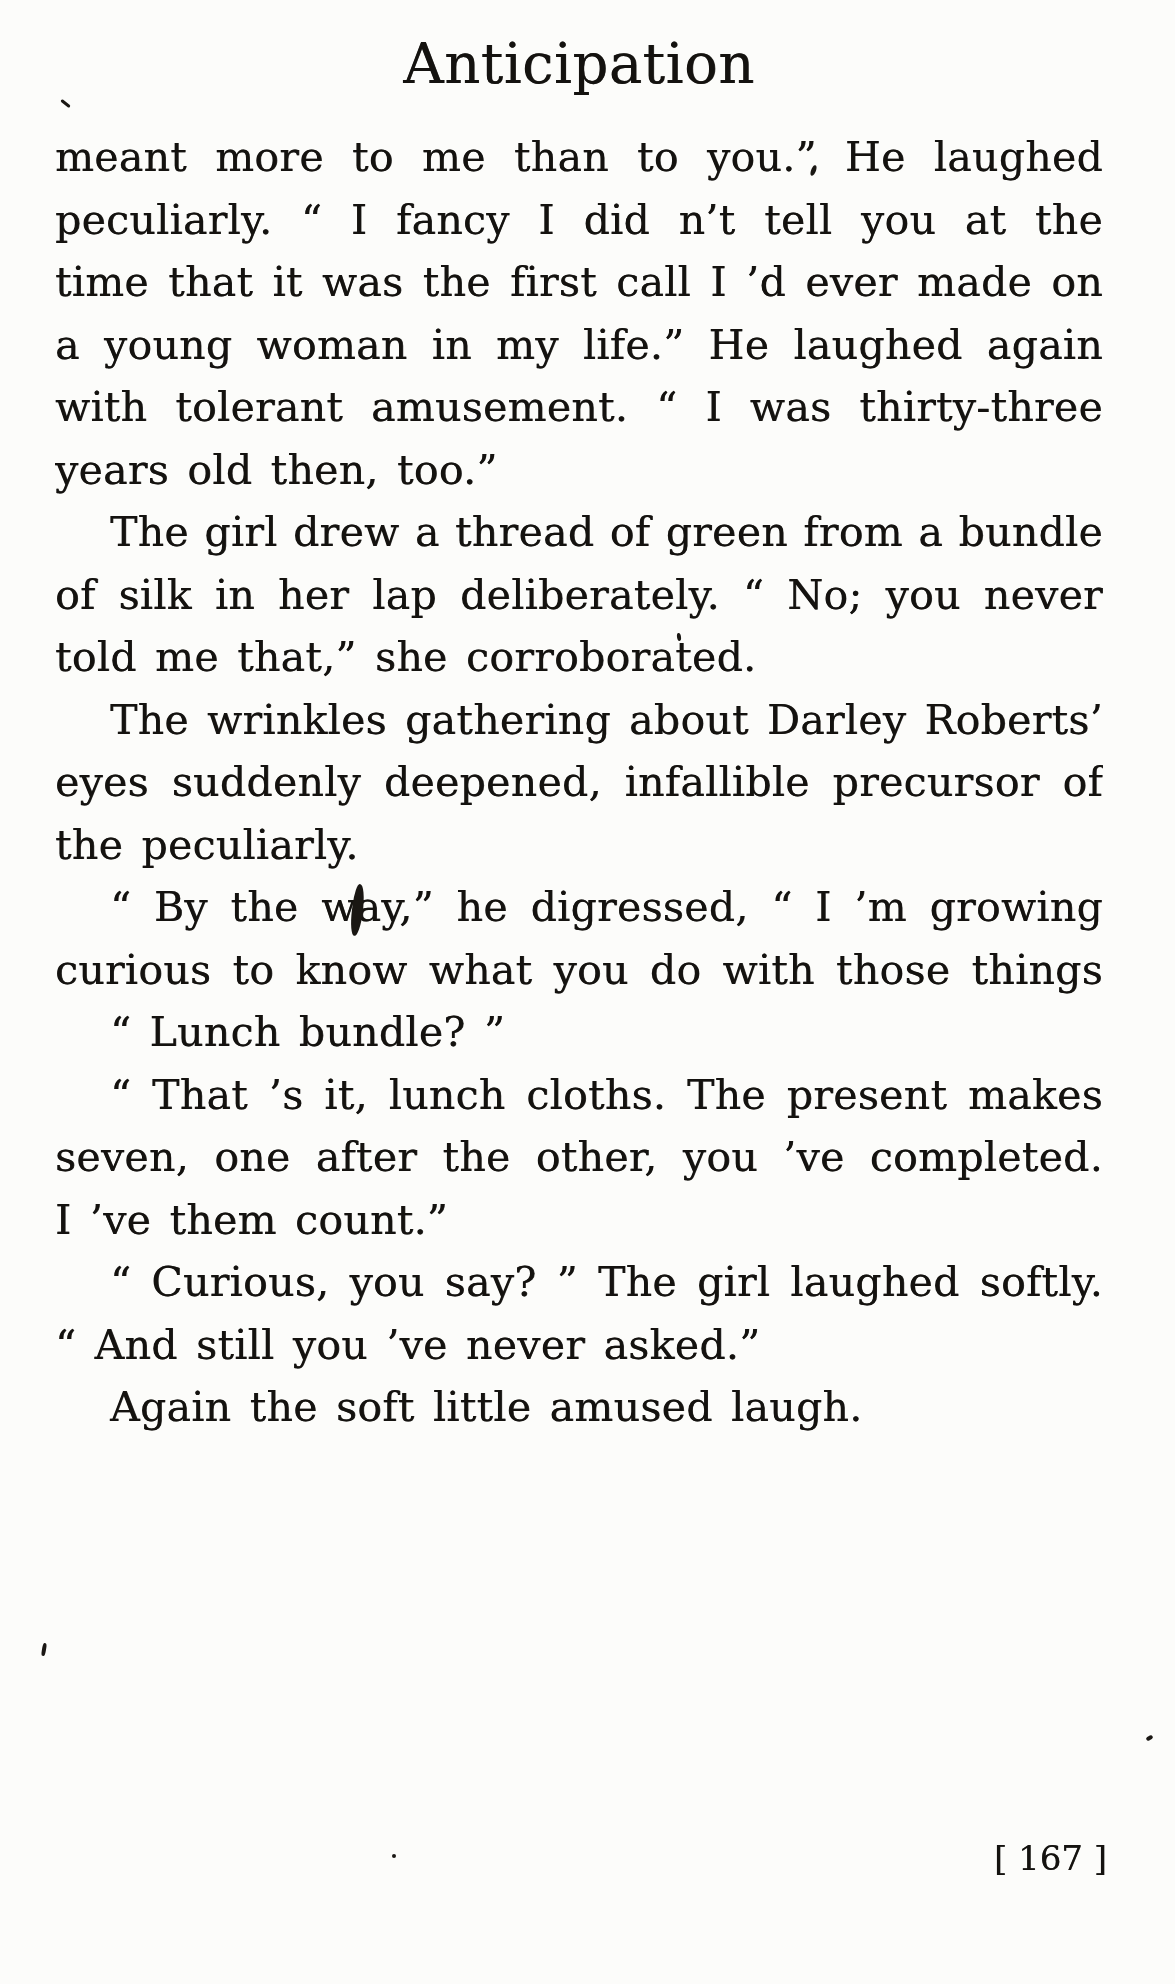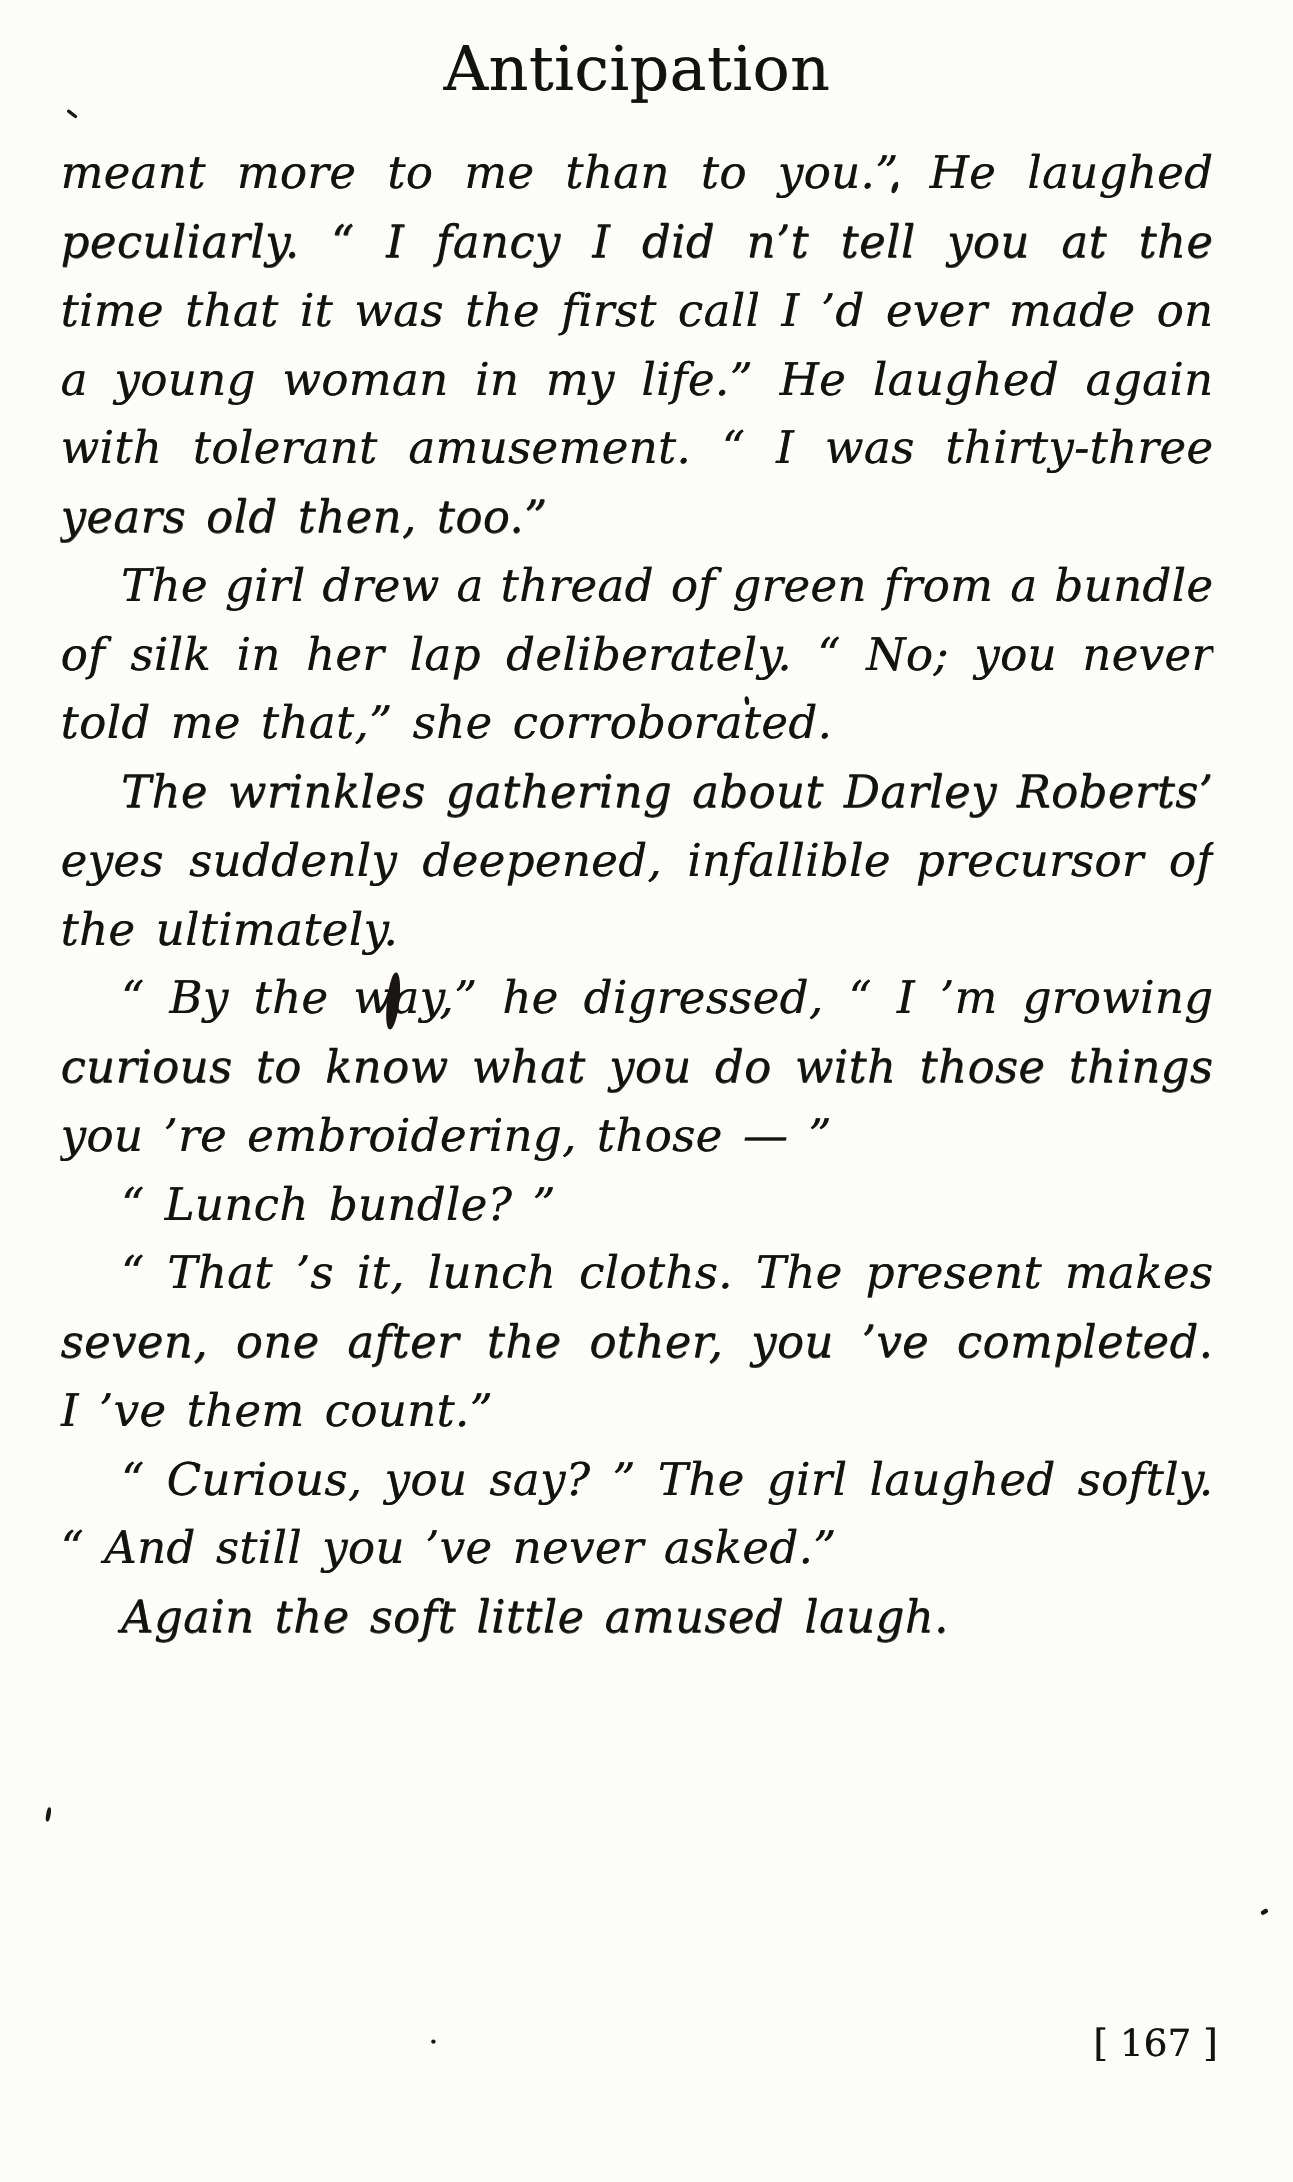--- a/index.html
+++ b/index.html
@@ -12,21 +12,20 @@
   .page-title {
     position:absolute; top:34px; left:55px; width:1048px;
     text-align:center; font-size:56px; line-height:60px;
     letter-spacing:0.5px;
     text-shadow:0.4px 0.2px 0.4px rgba(10,8,5,0.75);
   }
   .text-body {
     position:absolute; top:126px; left:55px; width:1048px;
     font-size:41px; line-height:62.5px; letter-spacing:0.3px;
     text-shadow:0.4px 0.2px 0.4px rgba(10,8,5,0.75);
-    font-style:italic;
   }
   .para { margin:0; }
   .line { height:62.5px; overflow:hidden; word-spacing:5px; white-space:normal; }
   .line.justify { text-align:justify; text-align-last:justify; word-spacing:1px; }
   .line.indent { padding-left:55px; }
   .page-number {
     position:absolute; top:1838px; left:59px; width:1048px;
     text-align:right; font-size:34px; line-height:40px;
     text-shadow:0.3px 0.2px 0.3px rgba(10,8,5,0.7);
   }
@@ -56,26 +55,25 @@
         <div class="line">years old then, too.”</div>
       </div>
       <div class="para">
         <div class="line justify indent">The girl drew a thread of green from a bundle</div>
         <div class="line justify">of silk in her lap deliberately.  “ No; you never</div>
         <div class="line">told me that,” she corroborated.</div>
       </div>
       <div class="para">
         <div class="line justify indent">The wrinkles gathering about Darley Roberts’</div>
         <div class="line justify">eyes suddenly deepened, infallible precursor of</div>
-        <div class="line">the ultimately.</div>
+        <div class="line">the peculiarly.</div>
       </div>
       <div class="para">
         <div class="line justify indent">“ By the way,” he digressed, “ I ’m growing</div>
         <div class="line justify">curious to know what you do with those things</div>
-        <div class="line">you ’re embroidering, those — ”</div>
       </div>
       <div class="para">
         <div class="line indent">“ Lunch bundle? ”</div>
       </div>
       <div class="para">
         <div class="line justify indent">“ That ’s it, lunch cloths.  The present makes</div>
         <div class="line justify">seven, one after the other, you ’ve completed.</div>
         <div class="line">I ’ve them count.”</div>
       </div>
       <div class="para">

